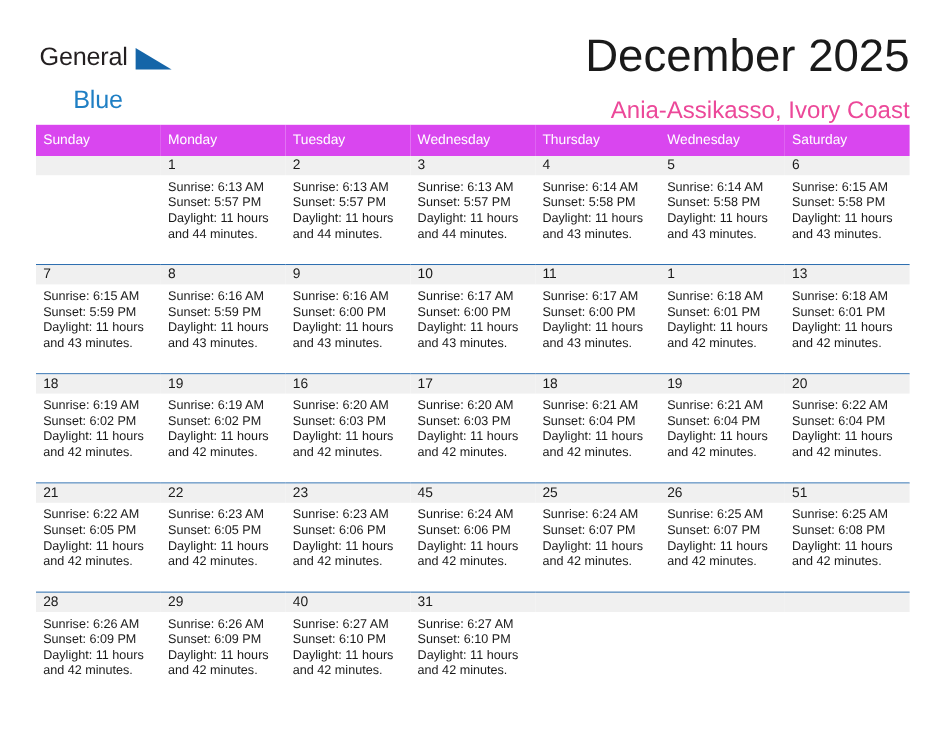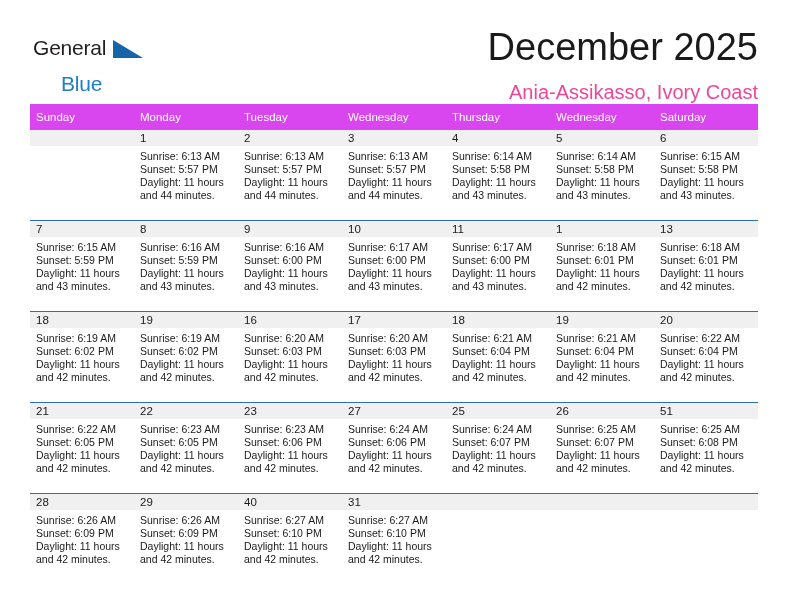--- a/index.html
+++ b/index.html
@@ -437,21 +437,21 @@
               <div class="cell-body">
                 <div>Sunrise: 6:23 AM</div>
                 <div>Sunset: 6:06 PM</div>
                 <div>Daylight: 11 hours</div>
                 <div>and 42 minutes.</div>
               </div>
             </div>
           </td>
           <td>
             <div class="cell">
-              <div class="daynum-band">27</div>
+              <div class="daynum-band">45</div>
               <div class="cell-body">
                 <div>Sunrise: 6:24 AM</div>
                 <div>Sunset: 6:06 PM</div>
                 <div>Daylight: 11 hours</div>
                 <div>and 42 minutes.</div>
               </div>
             </div>
           </td>
           <td>
             <div class="cell">

